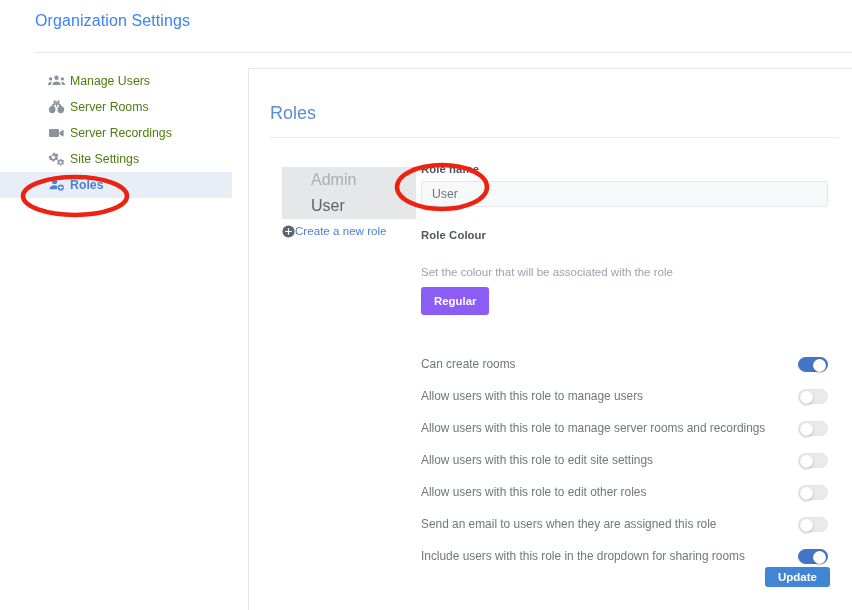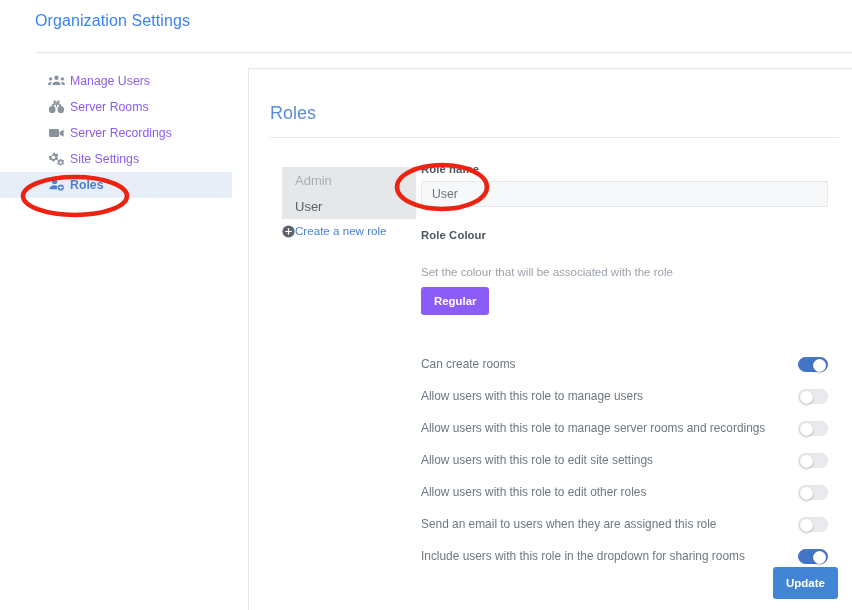--- a/index.html
+++ b/index.html
@@ -28,21 +28,21 @@
   .sidebar { position: absolute; left: 0; top: 68px; width: 232px; }
   .side-item {
     position: relative; display: flex; align-items: center;
     height: 26px; padding-left: 50px; cursor: pointer;
   }
   .side-item .ico {
     position: absolute; left: 48px; top: 50%; transform: translateY(-50%);
     width: 17px; height: 17px; display: flex; align-items: center; justify-content: center;
   }
   .side-item .lbl {
-    font-size: 12.3px; color: #8b5cf6; padding-left: 20px; white-space: nowrap;
+    font-size: 12.3px; color: #4d7c0f; padding-left: 20px; white-space: nowrap;
   }
   .side-item.active { background: #e8eef8; }
   .side-item.active .lbl { color: #4c7fd1; font-weight: 600; }
 
   
   .panel {
     position: absolute; left: 248px; top: 68px;
     width: 604px; height: 542px;
     border-left: 1px solid #e3e7ec;
     border-top: 1px solid #e3e7ec;
@@ -57,21 +57,21 @@
     background: #e7eaee;
   }
 
   
   .role-list {
     position: absolute; left: 33px; top: 98px;
     width: 134px; background: #e6e7e9;
   }
   .role-item {
     height: 26px; display: flex; align-items: center;
-    padding-left: 13px; font-size: 13px; cursor: pointer;
+    padding-left: 29px; font-size: 16px; cursor: pointer;
   }
   .role-item.muted { color: #a9aeb5; }
   .role-item.current { color: #5b636d; }
   .create-row {
     position: absolute; left: 33px; top: 155px;
     display: flex; align-items: center; cursor: pointer;
   }
   .create-row .plus-ico { width: 13px; height: 13px; }
   .create-row .create-lbl {
     font-size: 11.6px; color: #4c7fd1; padding-left: 0; white-space: nowrap;
@@ -112,23 +112,23 @@
   .toggle .knob {
     position: absolute; top: 1px; left: 1px;
     width: 13px; height: 13px; border-radius: 50%;
     background: #fff; box-shadow: 0 1px 2px rgba(0,0,0,.28);
   }
   .toggle.on { background: #4274c8; border-color: #4274c8; }
   .toggle.on .knob { left: auto; right: 1px; }
 
   
   .update-btn {
-    position: absolute; right: 14px; top: 498px;
+    position: absolute; right: 22px; top: 498px;
     background: #4285d4; color: #fff; border: none; border-radius: 3px;
-    font-size: 11.5px; font-weight: bold; padding: 10px 13px;
+    font-size: 11.5px; font-weight: bold; padding: 4px 13px;
     font-family: "Liberation Sans", sans-serif; cursor: pointer;
   }
 
   
   .annot { position: absolute; pointer-events: none; }
   .annot-roles { left: 18px; top: 172px; }
   .annot-rolename { left: 392px; top: 158px; }
 </style>
 </head>
 <body>

